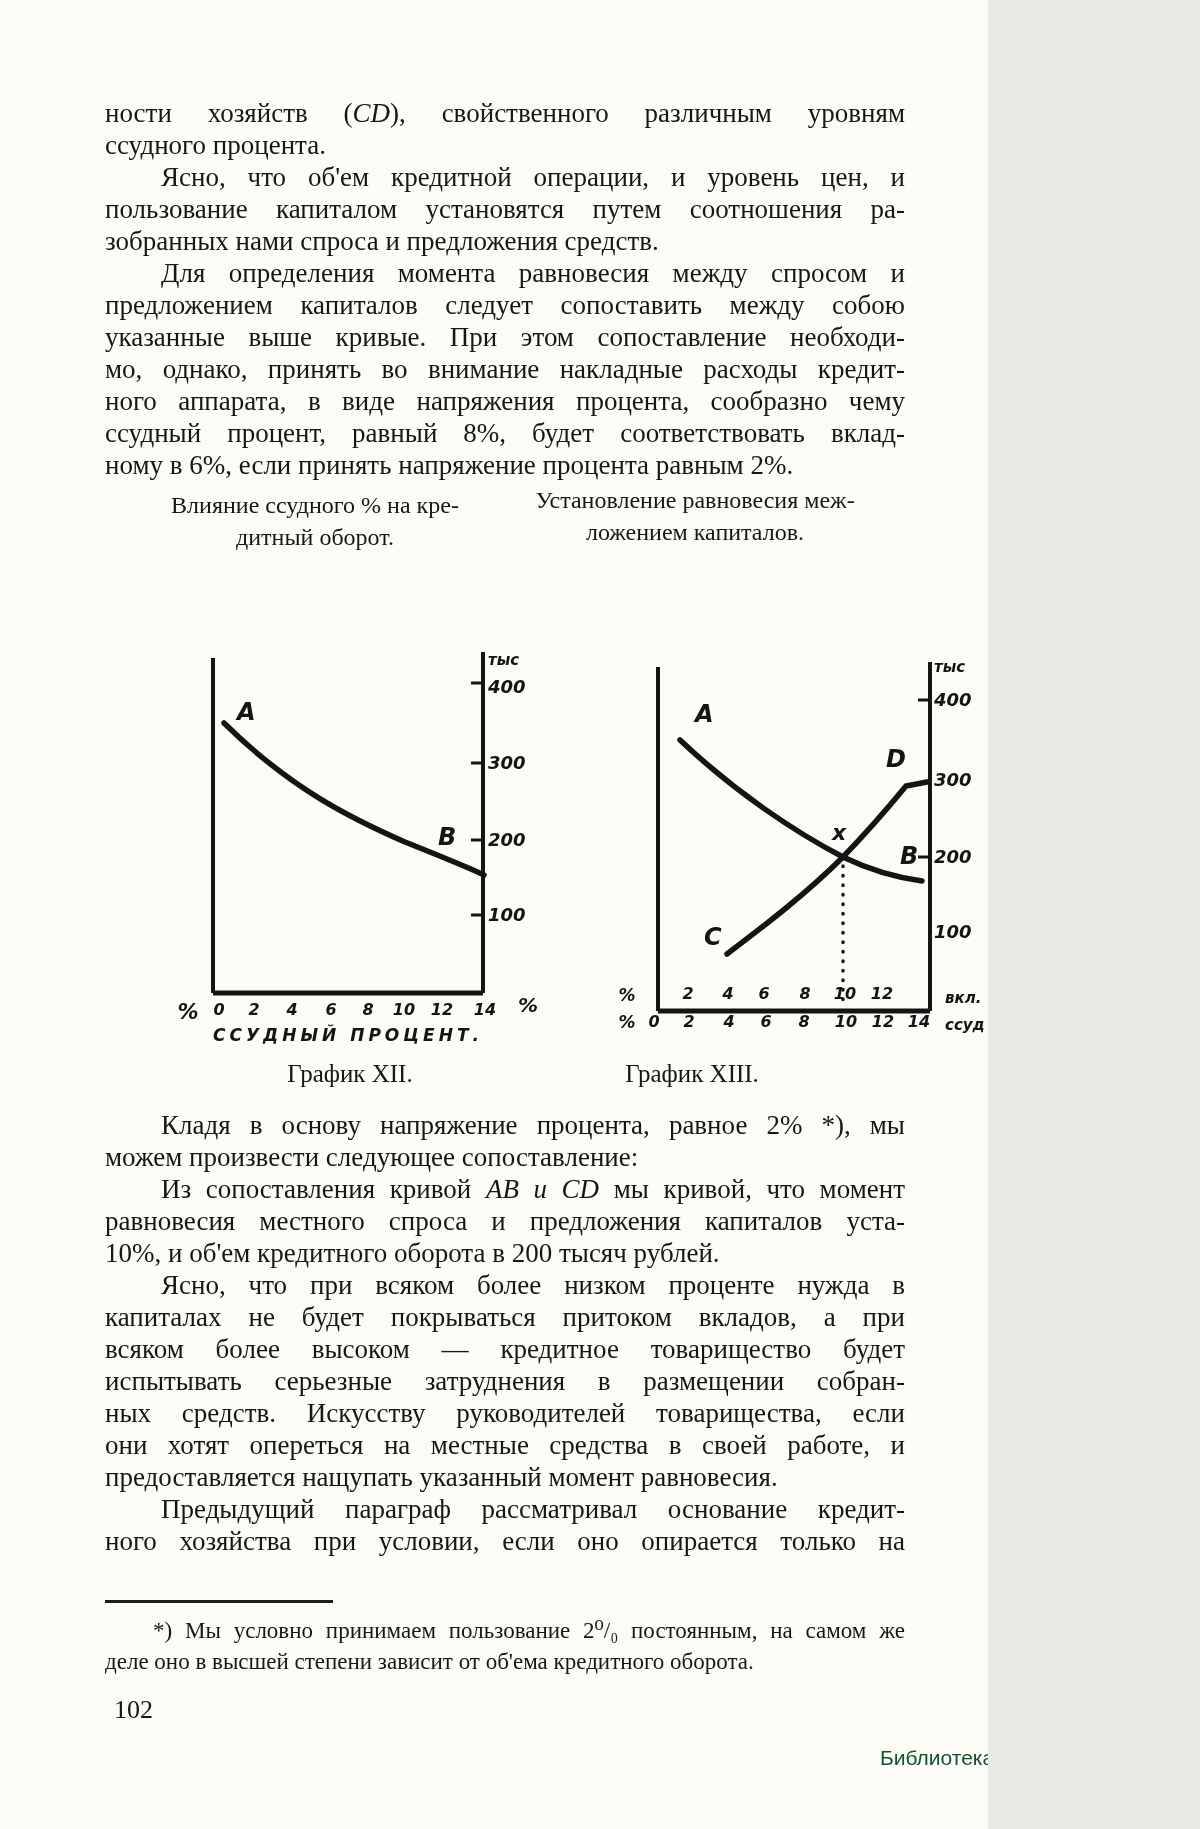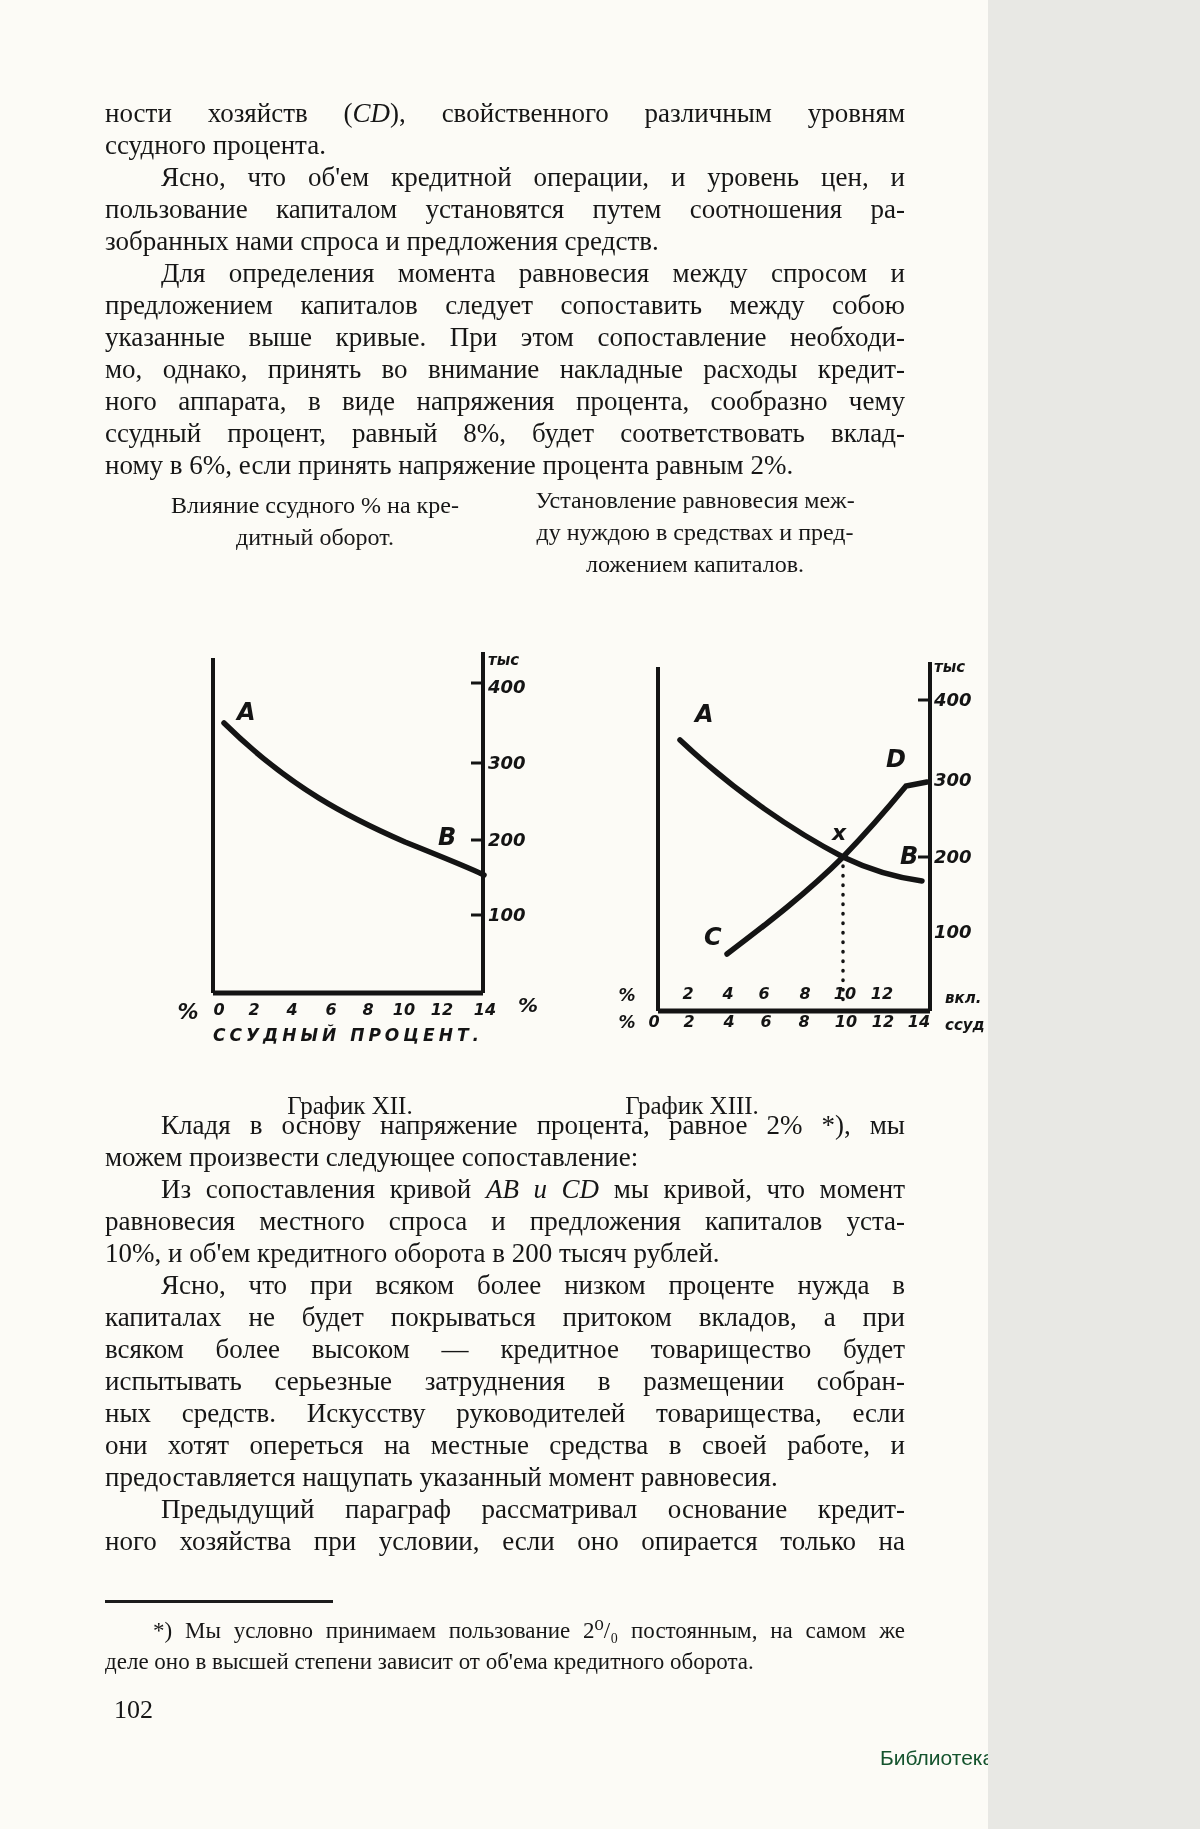--- a/index.html
+++ b/index.html
@@ -3,21 +3,21 @@
 <meta charset="utf-8">
 <style>
   html,body{margin:0;padding:0;background:#e8e8e4;}
   .page{position:relative;width:988px;height:1829px;background:#fcfbf6;color:#161616;
         font-family:"Liberation Serif","DejaVu Serif",serif;overflow:hidden;}
   .textcol{position:absolute;left:105px;width:800px;font-size:27px;line-height:32px;}
   .tl{text-align:justify;text-align-last:justify;}
   .tl.last{text-align-last:left;}
   .tl.ind{text-indent:56px;}
   .cap{position:absolute;font-size:24px;line-height:32px;text-align:center;}
-  .gcap{position:absolute;font-size:25px;text-align:center;margin-top:32px;}
+  .gcap{position:absolute;font-size:25px;text-align:center;}
   .chart{position:absolute;}
   svg text{fill:#141414;}
   .hand{font-family:"DejaVu Sans",sans-serif;font-style:italic;font-weight:bold;}
   .stroke{stroke:#141414;fill:none;}
   .fnrule{position:absolute;left:105px;top:1600px;width:228px;border-top:3px solid #1c1c1c;}
   .footnote{position:absolute;left:105px;top:1615px;width:800px;font-size:23px;line-height:31px;}
   .footnote .tl.ind{text-indent:48px;}
   .pagenum{position:absolute;left:114px;top:1695px;font-size:26px;}
   .watermark{position:absolute;left:880px;top:1746px;width:228px;
              font-family:"Liberation Sans",sans-serif;font-size:21px;color:#14532d;}
@@ -43,21 +43,20 @@
     <div class="tl">ссудный процент, равный 8%, будет соответствовать вклад-</div>
     <div class="tl last">ному в 6%, если принять напряжение процента равным 2%.</div>
   </div>
 
   <div class="cap" style="left:130px;top:489px;width:370px;">
     <div>Влияние ссудного % на кре-</div>
     <div>дитный оборот.</div>
   </div>
   <div class="cap" style="left:510px;top:484px;width:370px;">
     <div>Установление равновесия меж-</div>
-    <div>ду нуждою в средствах и пред-</div>
     <div>ложением капиталов.</div>
   </div>
 
   <div class="chart" style="left:140px;top:640px;">
     <svg width="420" height="470" viewBox="0 0 420 470">
       <line class="stroke" x1="73" y1="18" x2="73" y2="353" stroke-width="4"></line>
       <line class="stroke" x1="343" y1="12" x2="343" y2="353" stroke-width="4"></line>
       <line class="stroke" x1="73" y1="353" x2="343" y2="353" stroke-width="5"></line>
       <line class="stroke" x1="331" y1="43" x2="344" y2="43" stroke-width="3"></line>
       <line class="stroke" x1="331" y1="123" x2="344" y2="123" stroke-width="3"></line>

